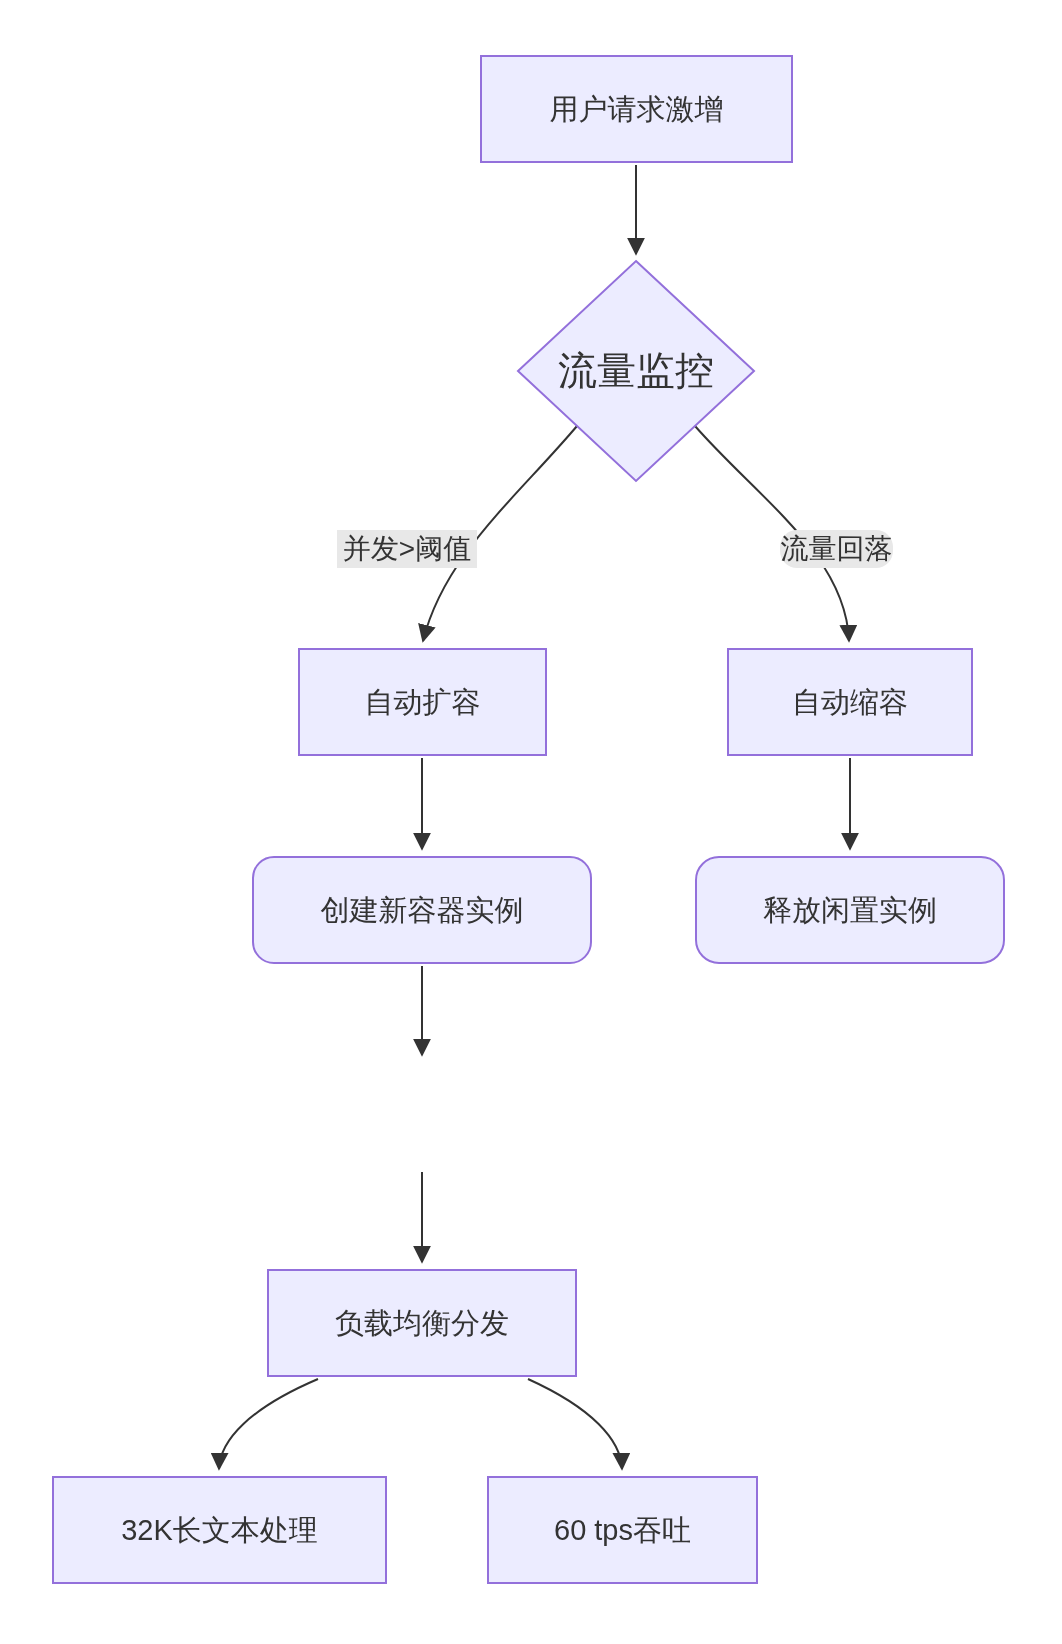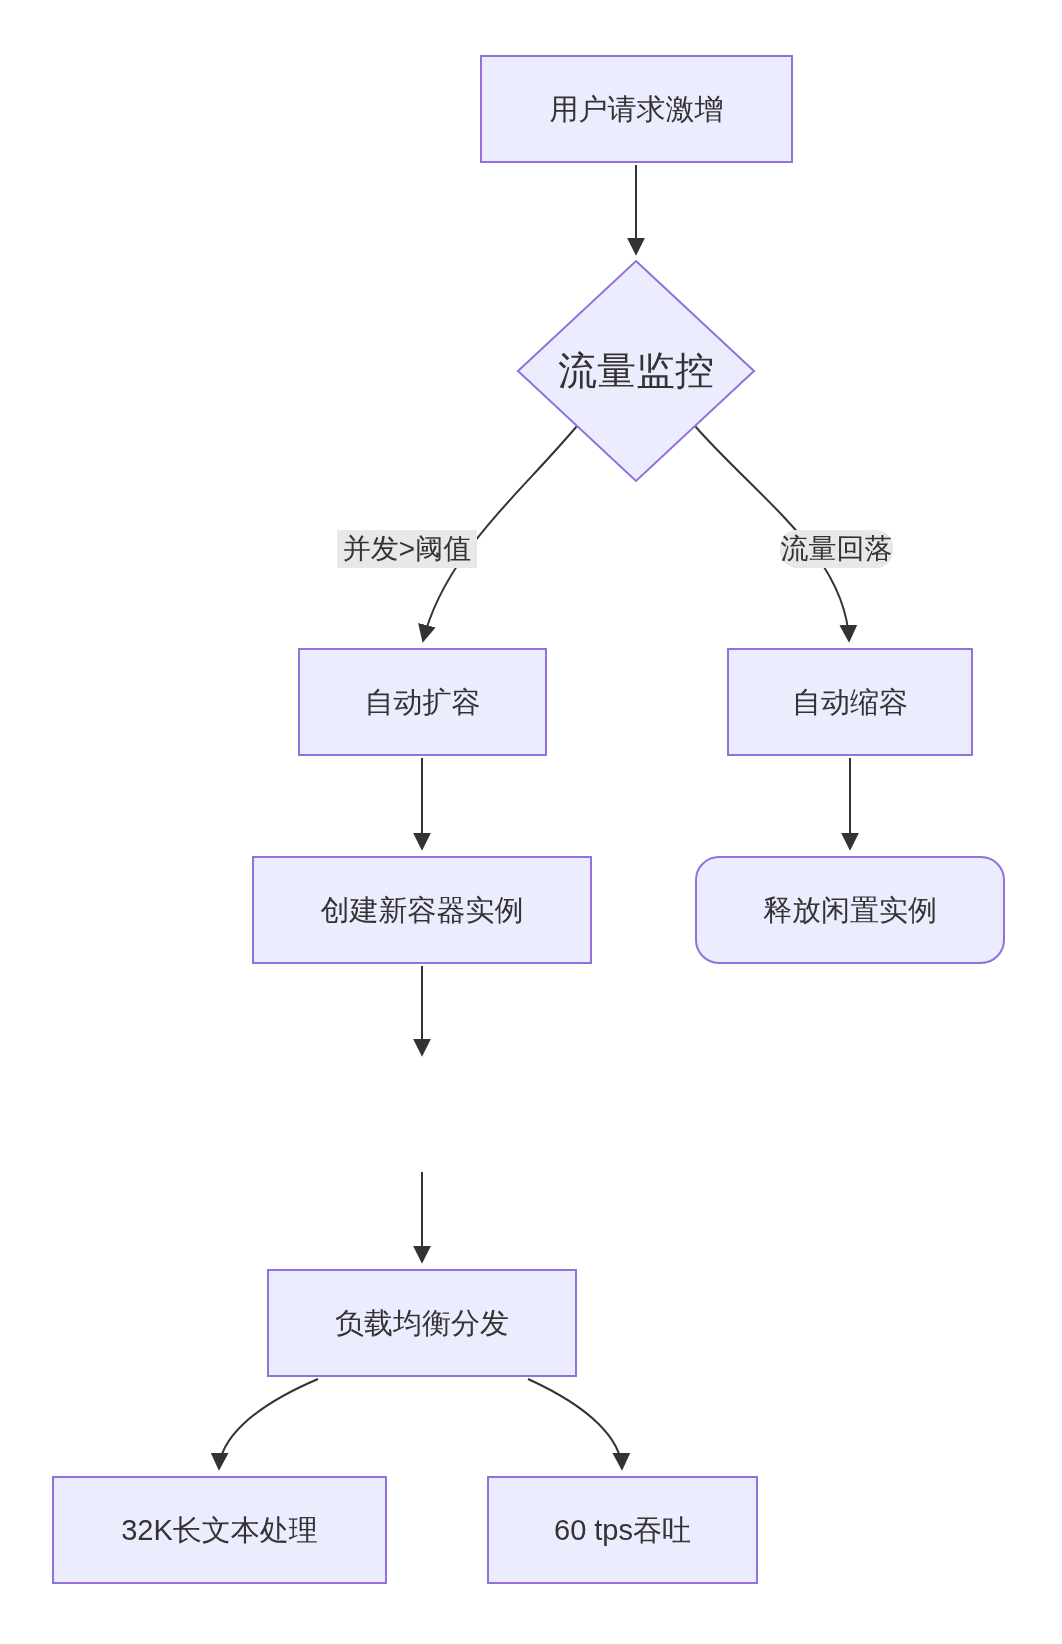--- a/index.html
+++ b/index.html
@@ -94,21 +94,21 @@
   </div>
 
   <div class="node" style="left:298px; top:648px; width:249px; height:108px;">
     <span>自动扩容</span>
   </div>
 
   <div class="node" style="left:727px; top:648px; width:246px; height:108px;">
     <span>自动缩容</span>
   </div>
 
-  <div class="node" style="left:252px; top:856px; width:340px; height:108px;">
+  <div class="node" style="left:252px; top:856px; width:340px; height:108px;border-radius:22px;">
     <span>创建新容器实例</span>
   </div>
 
   <div class="node" style="left:695px; top:856px; width:310px; height:108px;border-radius:24px;">
     <span>释放闲置实例</span>
   </div>
 
 
   <div class="node" style="left:267px; top:1269px; width:310px; height:108px;">
     <span>负载均衡分发</span>

